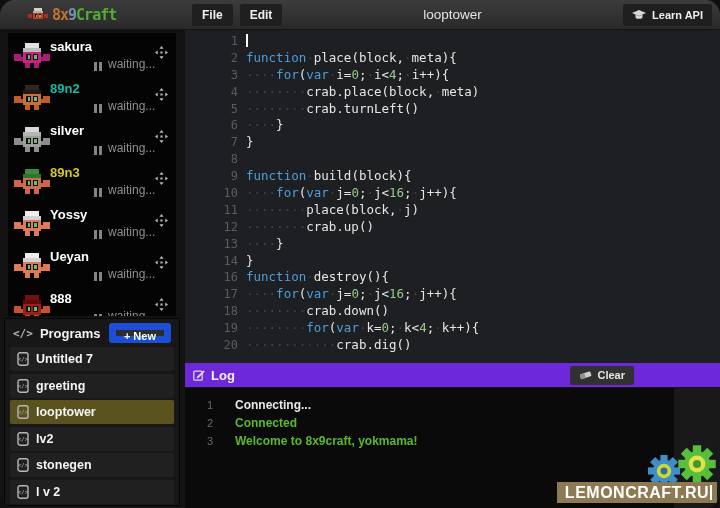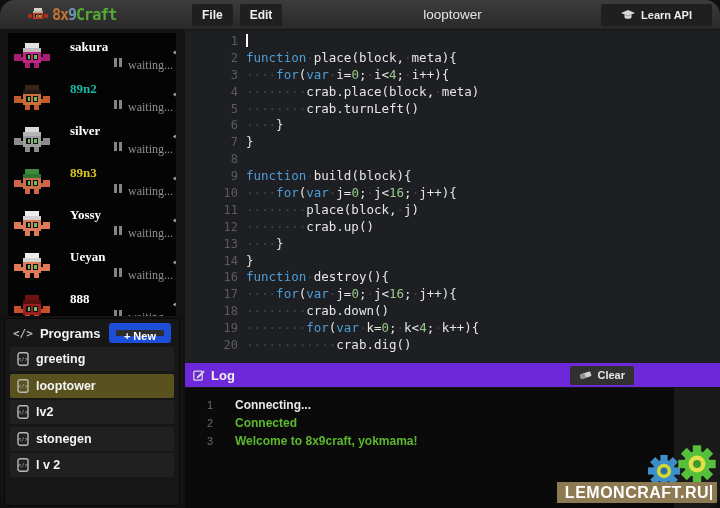--- a/index.html
+++ b/index.html
@@ -11,33 +11,33 @@
   .topbar{position:absolute;left:0;top:0;width:720px;height:30px;
           background:linear-gradient(#3c3c3c,#292929);border-bottom:1px solid #141414;}
   .logo{position:absolute;left:28px;top:0;height:30px;display:flex;align-items:center;gap:4px;}
   .logo-text{font-family:"DejaVu Sans Mono",monospace;font-weight:700;font-size:15px;letter-spacing:-1px;}
   .logo-8x{color:#c07433;} .logo-9{color:#6e93af;} .logo-craft{color:#55ad35;}
   .menus{position:absolute;left:192px;top:4px;display:flex;gap:7px;}
   .menu-btn{height:22px;padding:0 10px;background:#1f1f1f;border:none;border-radius:2px;
             color:#f0f0f0;font-weight:700;font-size:12px;line-height:22px;cursor:pointer;}
   .doc-title{position:absolute;left:185px;top:0;width:535px;height:30px;line-height:30px;
              text-align:center;color:#e4e4e4;font-size:13.5px;pointer-events:none;}
-  .learn-api{position:absolute;right:8px;top:4px;height:22px;padding:0 20px;background:#1f1f1f;
+  .learn-api{position:absolute;right:8px;top:4px;height:22px;padding:0 9px;background:#1f1f1f;
              border:none;border-radius:2px;color:#ececec;font-weight:700;font-size:11px;
              display:flex;align-items:center;gap:6px;cursor:pointer;}
 
   
   .sidebar{position:absolute;left:0;top:30px;width:185px;height:478px;background:#131313;}
   .players-panel{position:absolute;left:8px;right:9px;top:3px;height:283px;background:#040404;
                  overflow:hidden;}
   .player-row{position:relative;height:42px;padding:4px 8px 0 6px;display:flex;}
   .player-row svg.crab{margin-top:6px;flex:0 0 36px;}
-  .pinfo{margin-left:20px;flex:1;font-family:Liberation Serif, serif;}
+  .pinfo{margin-left:0;flex:1;}
   .pname{font-size:13px;font-weight:700;color:#fff;margin-top:2px;}
-  .pstatus{margin-top:3px;display:flex;align-items:flex-start;padding-left:44px;}
+  .pstatus{margin-top:3px;display:flex;align-items:flex-end;padding-left:44px;}
   .pause-icon{display:inline-flex;gap:2px;margin-right:6px;}
   .pbar{width:3px;height:9px;background:#848484;display:inline-block;}
   .ptext{color:#8f8f8f;font-size:12px;}
   .move-wrap{flex:0 0 14px;margin-top:8px;cursor:pointer;}
 
   .programs-panel{position:absolute;left:4px;right:5px;top:288px;bottom:2px;background:#171717;
                   border:1px solid #060606;overflow:hidden;}
   .programs-header{height:28px;display:flex;align-items:center;padding:0 8px;}
   .prog-hdr-icon{color:#b5b5b5;font-weight:700;font-size:11px;font-family:"DejaVu Sans Mono",monospace;margin-right:7px;}
   .prog-hdr-label{color:#f2f2f2;font-weight:700;font-size:13px;flex:1;}
@@ -339,20 +339,27 @@
         <span class="prog-hdr-icon">&lt;/&gt;</span>
         <span class="prog-hdr-label">Programs</span>
         <button class="new-btn">+ New</button>
       </div>
       <div id="program-list">
           <div class="prog-item">
             <svg width="12" height="14" viewBox="0 0 12 14">
 <rect x="1" y="0.8" width="10" height="12.4" rx="2" fill="none" stroke="#b8b8b8" stroke-width="1.4"></rect>
 <text x="6" y="9.3" font-size="5.5" text-anchor="middle" fill="#b8b8b8" font-family="DejaVu Sans Mono,monospace">&lt;/&gt;</text>
             </svg>
+            <span class="lbl">Untitled 7</span>
+          </div>
+          <div class="prog-item">
+            <svg width="12" height="14" viewBox="0 0 12 14">
+<rect x="1" y="0.8" width="10" height="12.4" rx="2" fill="none" stroke="#b8b8b8" stroke-width="1.4"></rect>
+<text x="6" y="9.3" font-size="5.5" text-anchor="middle" fill="#b8b8b8" font-family="DejaVu Sans Mono,monospace">&lt;/&gt;</text>
+            </svg>
             <span class="lbl">greeting</span>
           </div>
           <div class="prog-item selected">
             <svg width="12" height="14" viewBox="0 0 12 14">
 <rect x="1" y="0.8" width="10" height="12.4" rx="2" fill="none" stroke="#b8b8b8" stroke-width="1.4"></rect>
 <text x="6" y="9.3" font-size="5.5" text-anchor="middle" fill="#b8b8b8" font-family="DejaVu Sans Mono,monospace">&lt;/&gt;</text>
             </svg>
             <span class="lbl">looptower</span>
           </div>
           <div class="prog-item">

